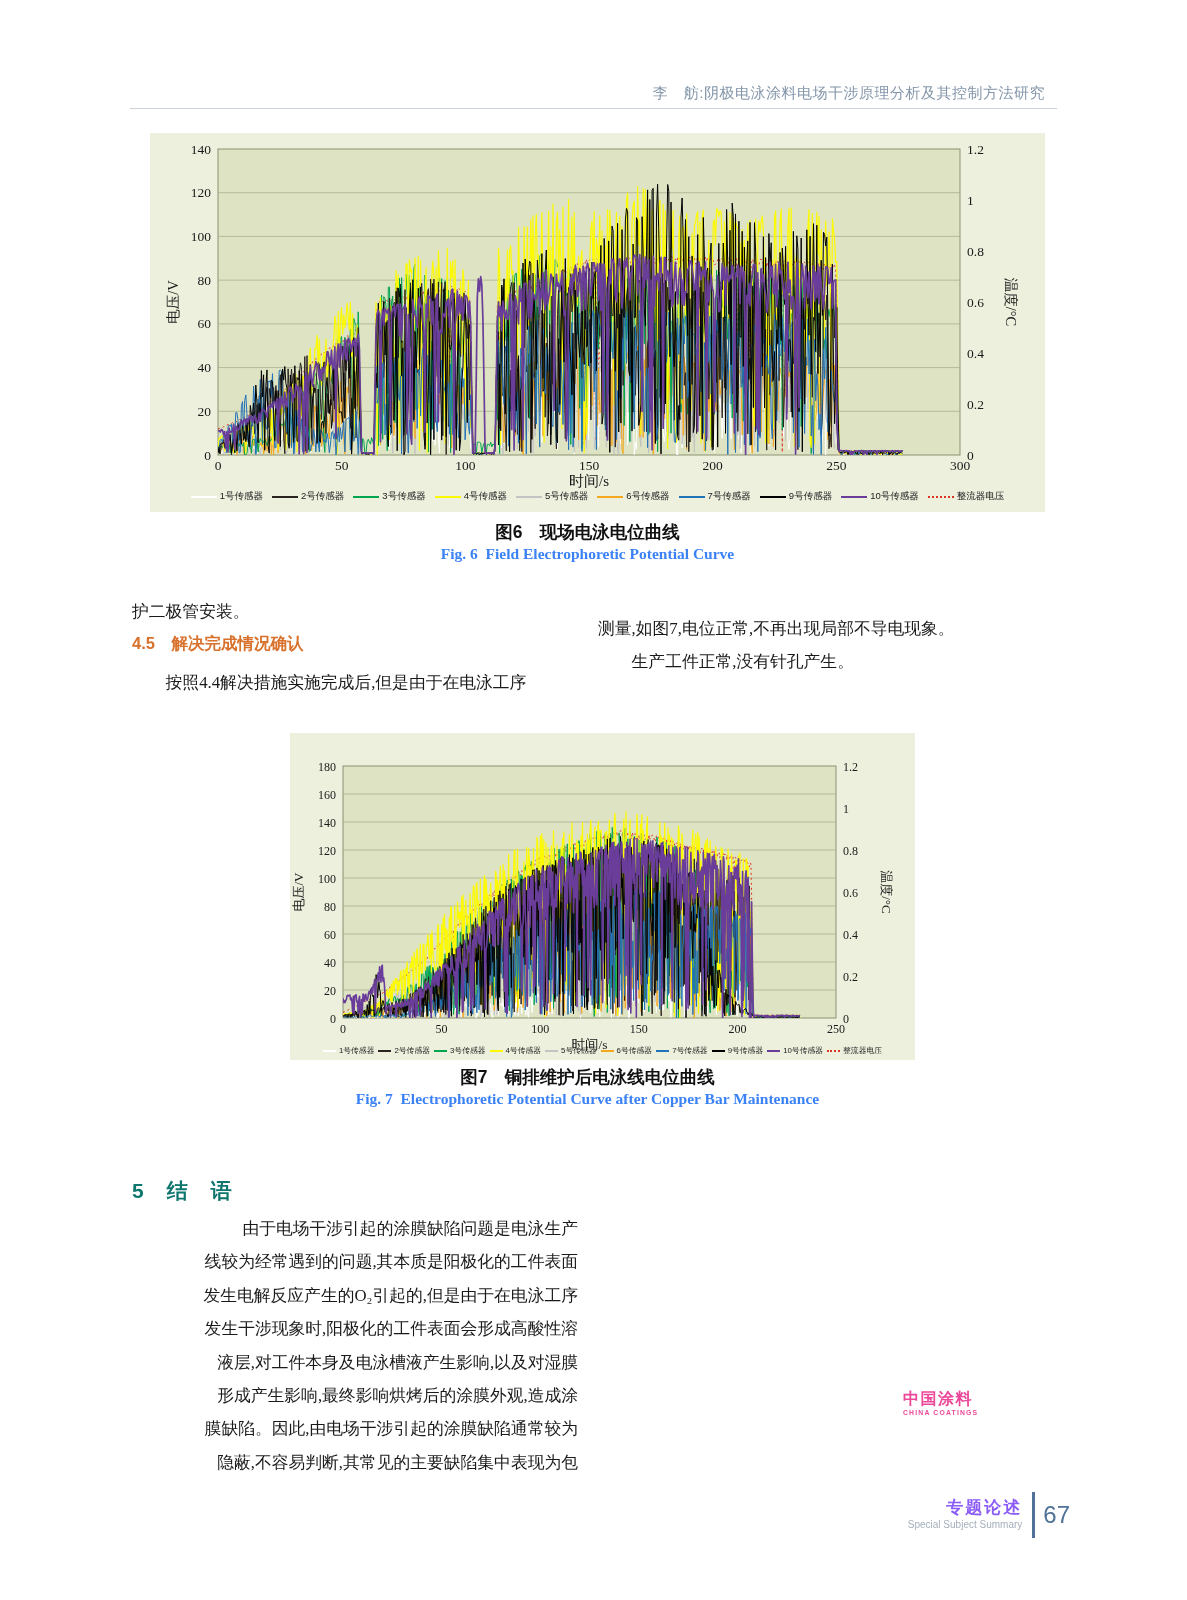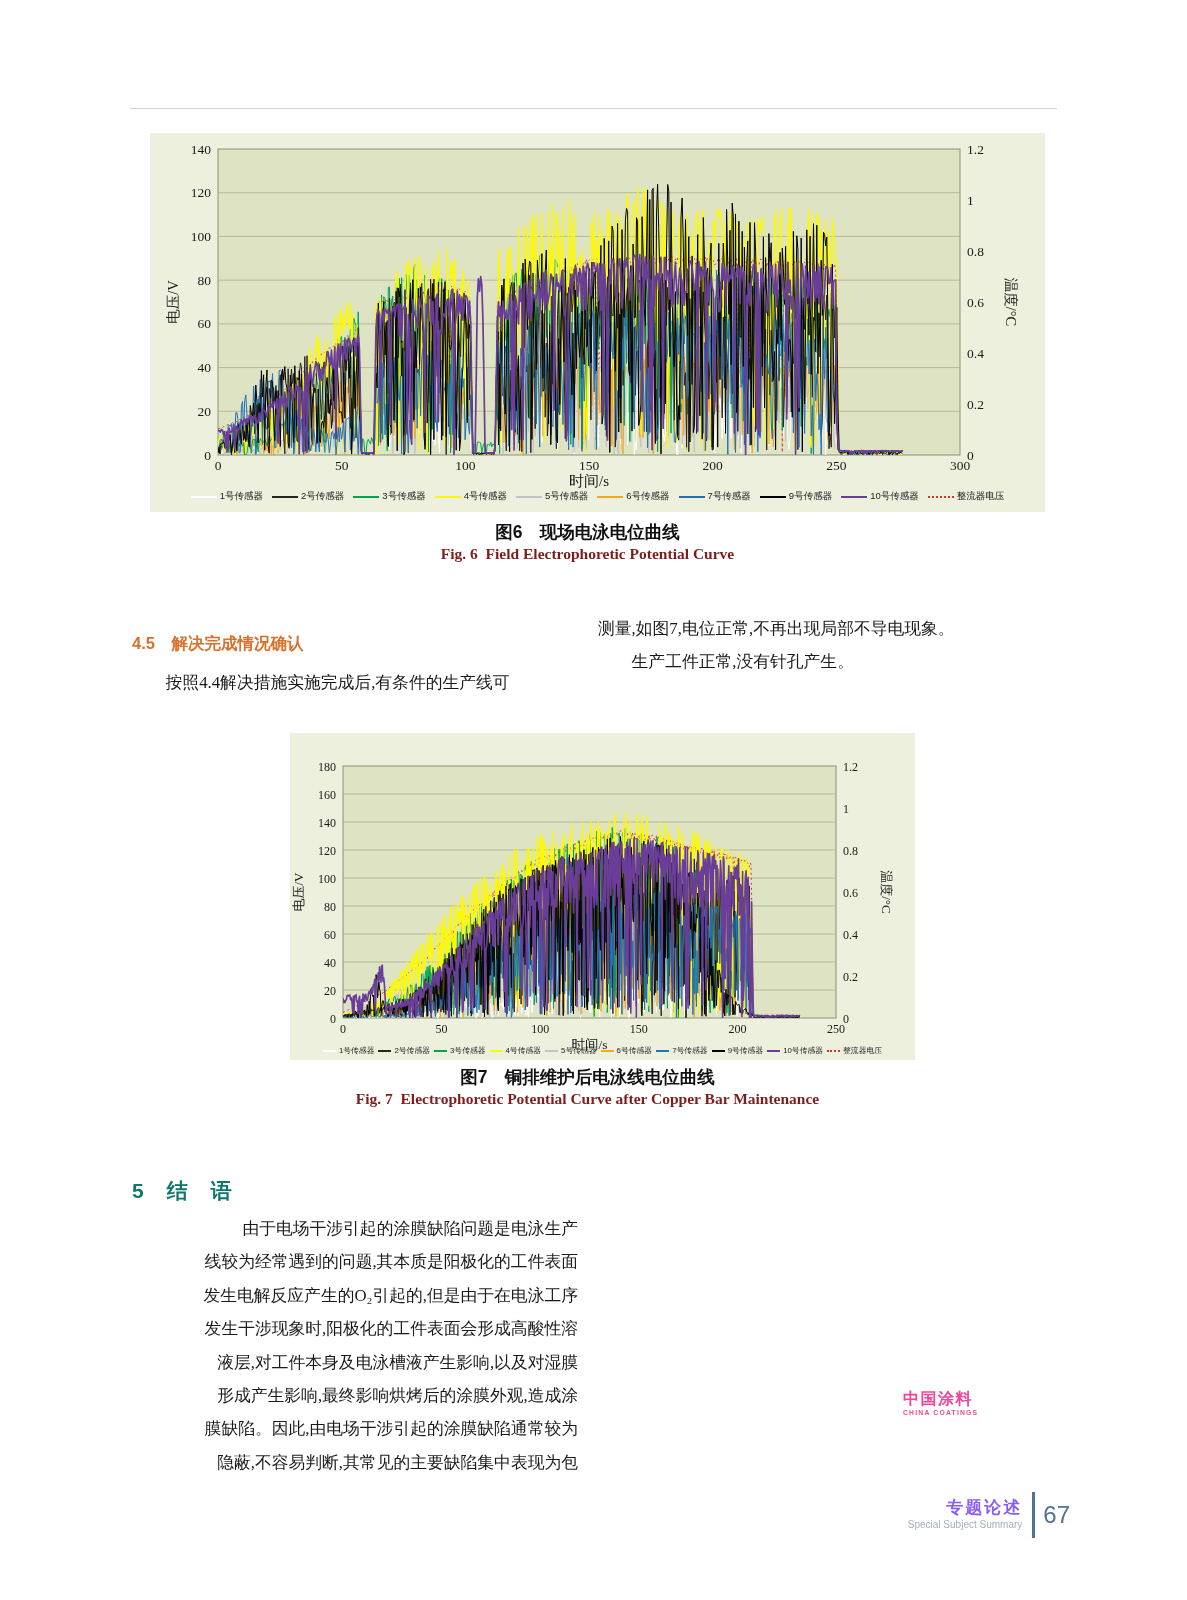--- a/index.html
+++ b/index.html
@@ -21,21 +21,21 @@
   .legend-row{
     position:absolute;left:0;right:0;display:flex;justify-content:center;
     align-items:center;white-space:nowrap;color:#222;
     font-family:"Liberation Sans","DejaVu Sans",sans-serif;
   }
   .legend-item{display:flex;align-items:center;}
   .legend-swatch{display:inline-block;height:0;margin-right:3px;}
   
   .cap{left:130px;width:915px;text-align:center;}
   .cap-zh{font-family:"Liberation Sans","DejaVu Sans",sans-serif;font-weight:bold;font-size:17.5px;color:#111;}
-  .cap-en{font-family:"Liberation Serif","DejaVu Serif",serif;font-weight:bold;font-size:15.5px;color:#7f1d1d;}
+  .cap-en{font-family:"Liberation Serif","DejaVu Serif",serif;font-weight:bold;font-size:15.5px;color:#3b82f6;}
   
   .body-line{font-size:16.8px;line-height:33.4px;white-space:pre-line;}
   .col-l{left:132px;width:446px;}
   .col-r{left:598px;width:448px;}
   .sub-heading{
     font-family:"Liberation Sans","DejaVu Sans",sans-serif;font-weight:bold;
     font-size:16.5px;color:#d8712c;
   }
   .sec-heading{
     font-family:"Liberation Sans","DejaVu Sans",sans-serif;font-weight:bold;
@@ -54,20 +54,21 @@
   .footer-en{font-size:10px;color:#a5afbb;line-height:14px;}
   .footer-bar{width:3px;height:46px;background:#4f7296;margin:0 8px 0 10px;}
   .footer-num{font-size:24px;color:#4f7296;}
   svg text{font-family:"Liberation Serif","DejaVu Serif",serif;fill:#1a1a1a;}
 </style>
 </head>
 <body>
 
 <div class="page">
 
+  <div class="abs header-title">李　舫:阴极电泳涂料电场干涉原理分析及其控制方法研究</div>
   <div class="abs header-rule"></div>
 
   <figure class="abs fig" style="left:150px;top:133px;width:895px;height:379px;margin:0;">
     <div><svg width="895" height="379" viewBox="0 0 895 379">
           <rect x="0" y="0" width="895" height="379" fill="#eef0de"></rect>
           <rect x="68" y="16" width="742" height="306" fill="#dde3c3" stroke="#8a9170" stroke-width="1"></rect>
           <text x="61" y="326.5" text-anchor="end" font-size="13.5">0</text>
           <line x1="68" y1="278.2857142857143" x2="810" y2="278.2857142857143" stroke="#a3ab87" stroke-width="0.7"></line>
           <text x="61" y="282.7857142857143" text-anchor="end" font-size="13.5">20</text>
           <line x1="68" y1="234.57142857142856" x2="810" y2="234.57142857142856" stroke="#a3ab87" stroke-width="0.7"></line>
@@ -155,22 +156,23 @@
         </span>
         <span class="legend-item">
           <span class="legend-swatch" style="width: 26px; border-top: 2px dotted rgb(224, 48, 32);"></span>
           <span>整流器电压</span>
         </span>
       </div>
   </figure>
   <div class="abs cap cap-zh" style="top:520px;">图6　现场电泳电位曲线</div>
   <div class="abs cap cap-en" style="top:545px;">Fig. 6&nbsp;&nbsp;Field Electrophoretic Potential Curve</div>
 
+  <div class="abs col-l body-line" style="top:595px;">护二极管安装。</div>
   <div class="abs col-l sub-heading" style="top:633px;">4.5　解决完成情况确认</div>
-  <div class="abs col-l body-line" style="top:666px;">　　按照4.4解决措施实施完成后,有条件的生产线可</div>
+  <div class="abs col-l body-line" style="top:666px;">　　按照4.4解决措施实施完成后,但是由于在电泳工序</div>
   <div class="abs col-r body-line" style="top:612px;">测量,如图7,电位正常,不再出现局部不导电现象。
 　　生产工件正常,没有针孔产生。</div>
 
   <figure class="abs fig" style="left:290px;top:733px;width:625px;height:327px;margin:0;">
     <div><svg width="625" height="327" viewBox="0 0 625 327">
           <rect x="0" y="0" width="625" height="327" fill="#eef0de"></rect>
           <rect x="53" y="33" width="493" height="252" fill="#dde3c3" stroke="#8a9170" stroke-width="1"></rect>
           <text x="46" y="289.5" text-anchor="end" font-size="12">0</text>
           <line x1="53" y1="257" x2="546" y2="257" stroke="#a3ab87" stroke-width="0.7"></line>
           <text x="46" y="261.5" text-anchor="end" font-size="12">20</text>

